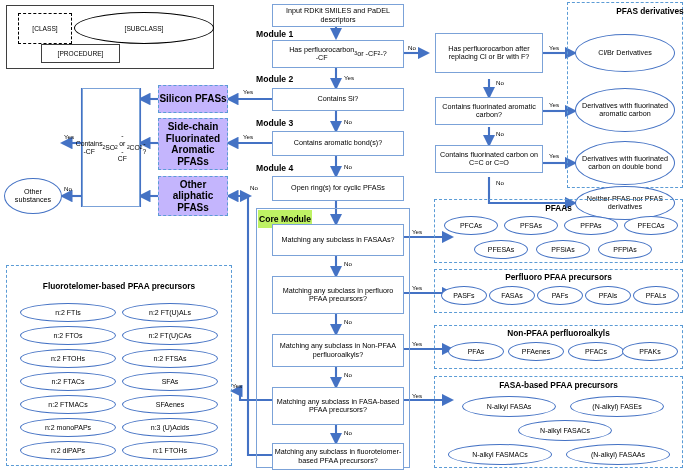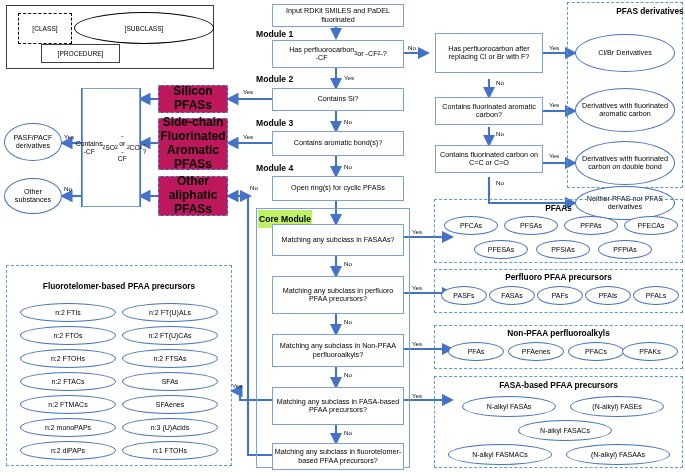--- a/index.html
+++ b/index.html
@@ -12,23 +12,23 @@
 
   .rect{border:1px solid #7ba2d8;background:#fff;font-size:7.2px;}
 
   .ell{border:1px solid #4472c4;border-radius:50%;background:#fff;font-size:7.2px;}
 
   .dashbox{position:absolute;box-sizing:border-box;border:1px dashed #5b9bd5;background:transparent;}
 
   .grouplabel{position:absolute;font-size:8.3px;font-weight:bold;color:#000;
               text-align:center;width:100%;left:0;}
 
-  .catbox{position:absolute;box-sizing:border-box;border:1px dashed #5b9bd5;background:#be185d;
+  .catbox{position:absolute;box-sizing:border-box;border:1px dashed #5b9bd5;background:#c4b5fd;
           display:flex;align-items:center;justify-content:center;text-align:center;
-          font-size:12px;font-weight:bold;line-height:1.15;}
+          font-size:10px;font-weight:bold;line-height:1.15;}
 
   .modlabel{position:absolute;font-size:8.6px;font-weight:bold;color:#000;white-space:nowrap;}
   .edgelabel{position:absolute;font-size:6.2px;color:#000;white-space:nowrap;}
 
   .legend{position:absolute;box-sizing:border-box;border:1px solid #3f3f3f;background:#fff;}
   .legend-class{position:absolute;box-sizing:border-box;border:1px dashed #000;
                 display:flex;align-items:center;justify-content:center;font-size:6.6px;}
   .legend-sub{position:absolute;box-sizing:border-box;border:1px solid #000;border-radius:50%;
               display:flex;align-items:center;justify-content:center;font-size:6.6px;}
   .legend-proc{position:absolute;box-sizing:border-box;border:1px solid #3f3f3f;
@@ -104,21 +104,21 @@
       <path d="M140,88 L140,207"></path>
       <path d="M82,88 L82,207"></path>
     </g>
   </svg>
 
   <div class="legend" style="left:6px;top:5px;width:208px;height:64px;"></div>
   <div class="legend-class" style="left:18px;top:13px;width:54px;height:31px;">[CLASS]</div>
   <div class="legend-sub" style="left:74px;top:12px;width:140px;height:32px;">[SUBCLASS]</div>
   <div class="legend-proc" style="left:41px;top:44px;width:79px;height:19px;">[PROCEDURE]</div>
 
-  <div class="node rect" style="left:272px;top:4px;width:132px;height:23px;">Input RDKit SMILES and PaDEL fluorinated</div>
+  <div class="node rect" style="left:272px;top:4px;width:132px;height:23px;">Input RDKit SMILES and PaDEL descriptors</div>
 
   <div class="modlabel" style="left:256px;top:29px;">Module 1</div>
 
   <div class="node rect" style="left:272px;top:40px;width:132px;height:28px;">
     Has perfluorocarbon<br>-CF<sub>3</sub> or -CF<sub>2</sub>-?
   </div>
 
   <div class="modlabel" style="left:256px;top:74px;">Module 2</div>
   <div class="edgelabel" style="left:344px;top:74px;">Yes</div>
 
@@ -174,21 +174,20 @@
   <div class="node ell" style="left:575px;top:34px;width:100px;height:38px;">Cl/Br Derivatives</div>
   <div class="node ell" style="left:575px;top:88px;width:100px;height:44px;">Derivatives with fluorinated aromatic carbon</div>
   <div class="node ell" style="left:575px;top:141px;width:100px;height:44px;">Derivatives with fluorinated carbon on double bond</div>
   <div class="node ell" style="left:575px;top:186px;width:100px;height:34px;">Neither PFAS nor PFAS derivatives</div>
 
   <div class="node rect" style="left:82px;top:88px;width:58px;height:119px;border:1px solid #7ba2d8;
               font-size:6.8px;">
     Contains<br>-CF<sub>2</sub>SO<sub>2</sub>-<br>or<br>-CF<sub>2</sub>CO<sub>2</sub>-<br>?
   </div>
 
-  <div class="node ell" style="left:4px;top:123px;width:58px;height:38px;">PASF/PACF derivatives</div>
   <div class="node ell" style="left:4px;top:178px;width:58px;height:36px;">Other substances</div>
 
   <div class="edgelabel" style="left:64px;top:133px;">Yes</div>
   <div class="edgelabel" style="left:64px;top:185px;">No</div>
 
   <div class="catbox" style="left:158px;top:85px;width:70px;height:28px;">Silicon PFASs</div>
   <div class="catbox" style="left:158px;top:118px;width:70px;height:52px;">Side-chain Fluorinated Aromatic PFASs</div>
   <div class="catbox" style="left:158px;top:176px;width:70px;height:40px;">Other aliphatic PFASs</div>
 
   <div class="edgelabel" style="left:243px;top:88px;">Yes</div>

